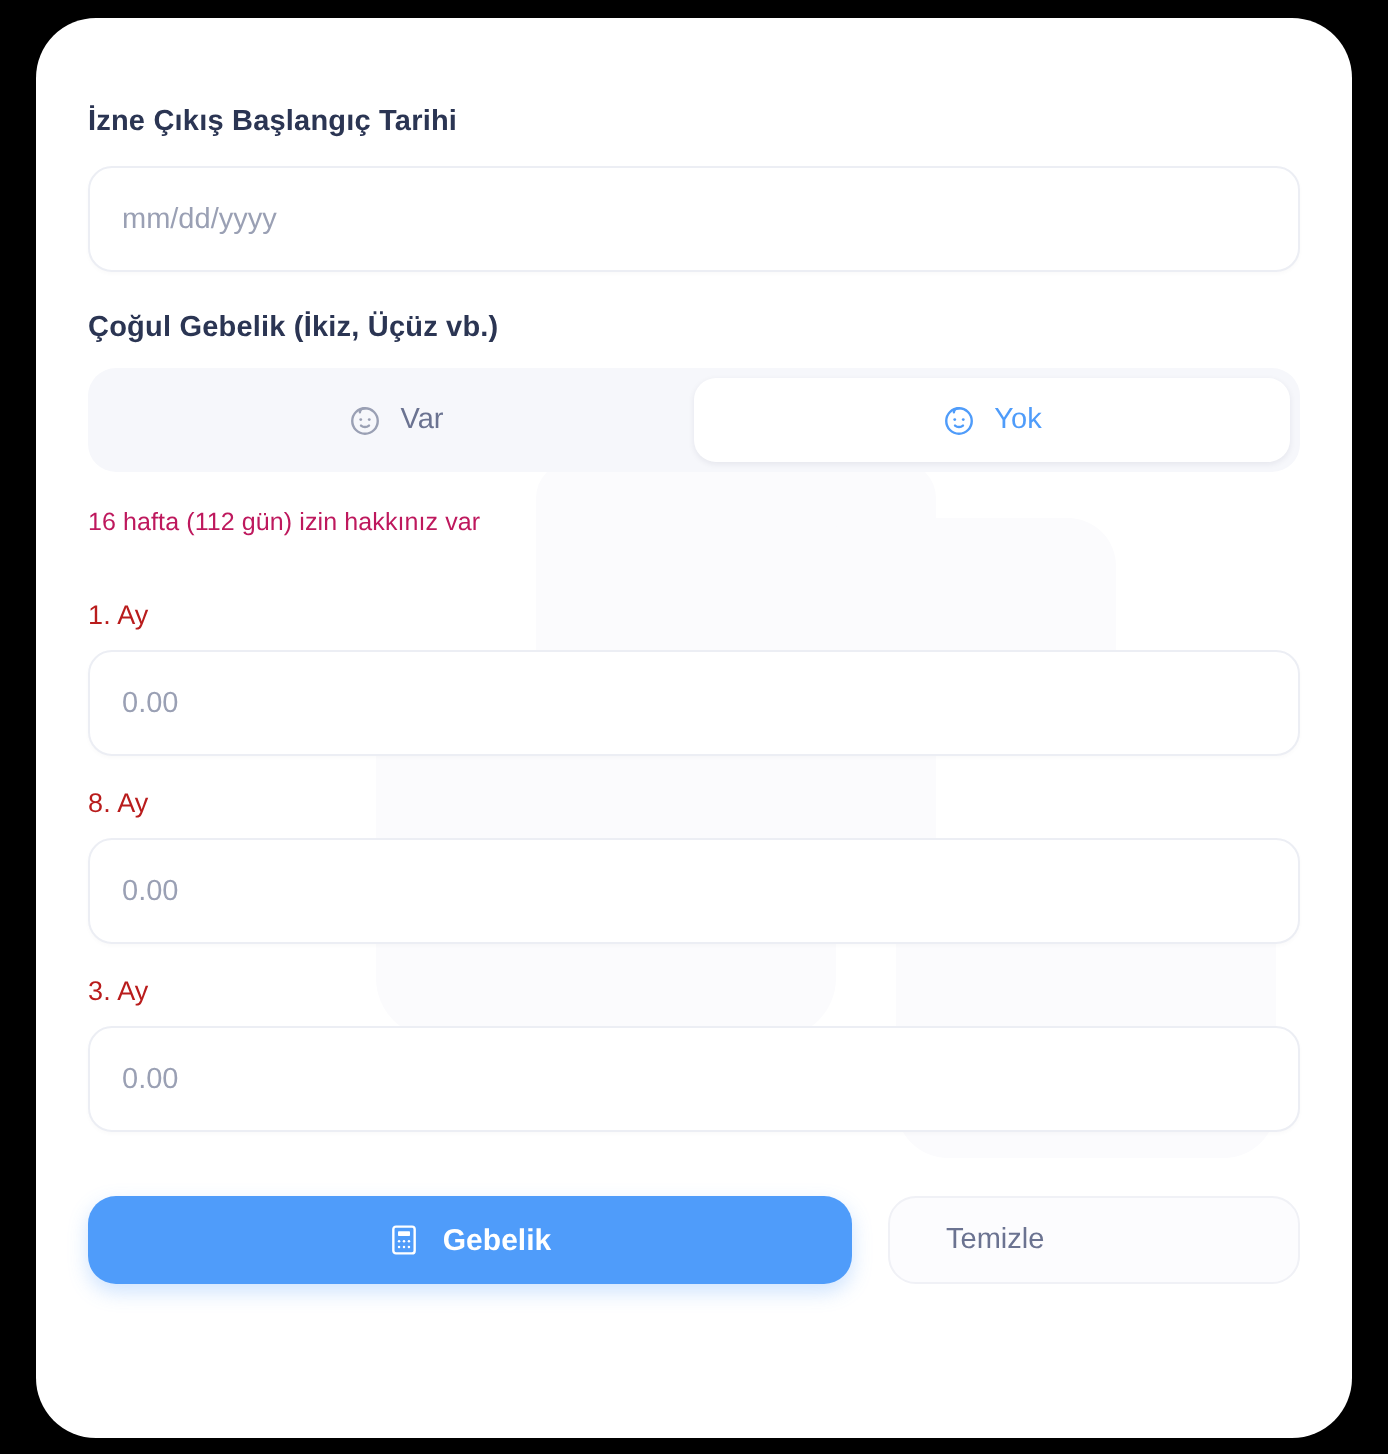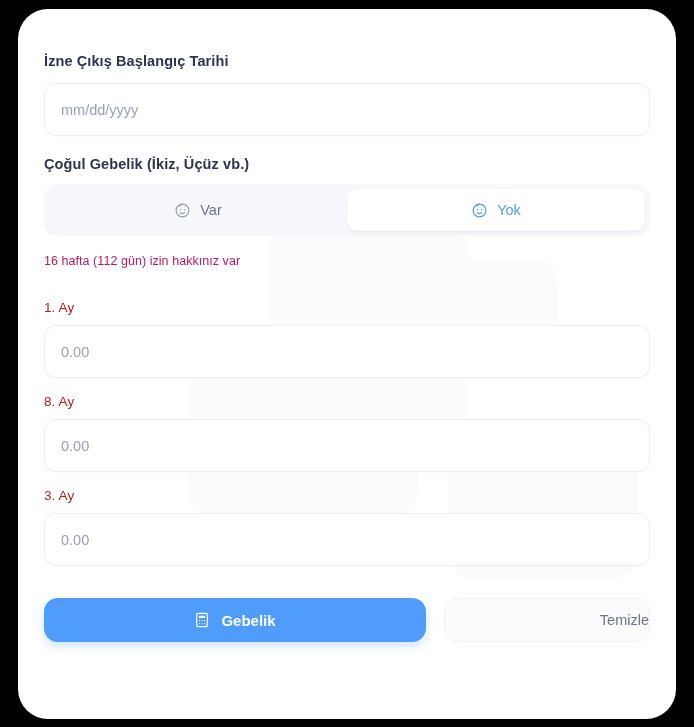--- a/index.html
+++ b/index.html
@@ -152,21 +152,21 @@
     font-weight: 700;
     font-family: "Liberation Sans", sans-serif;
     cursor: pointer;
     box-shadow: 0 4px 10px rgba(79,156,250,0.28);
   }
   .btn-secondary {
     flex: 1;
     height: 44px;
     display: flex;
     align-items: center;
-    justify-content: flex-end;
+    justify-content: flex-start;
     background: #fcfcfe;
     color: #6b7391;
     border: 1px solid #f0f1f6;
     border-radius: 14px;
     font-size: 14.5px;
     font-weight: 500;
     font-family: "Liberation Sans", sans-serif;
     cursor: pointer;
     padding-left: 28px;
   }

